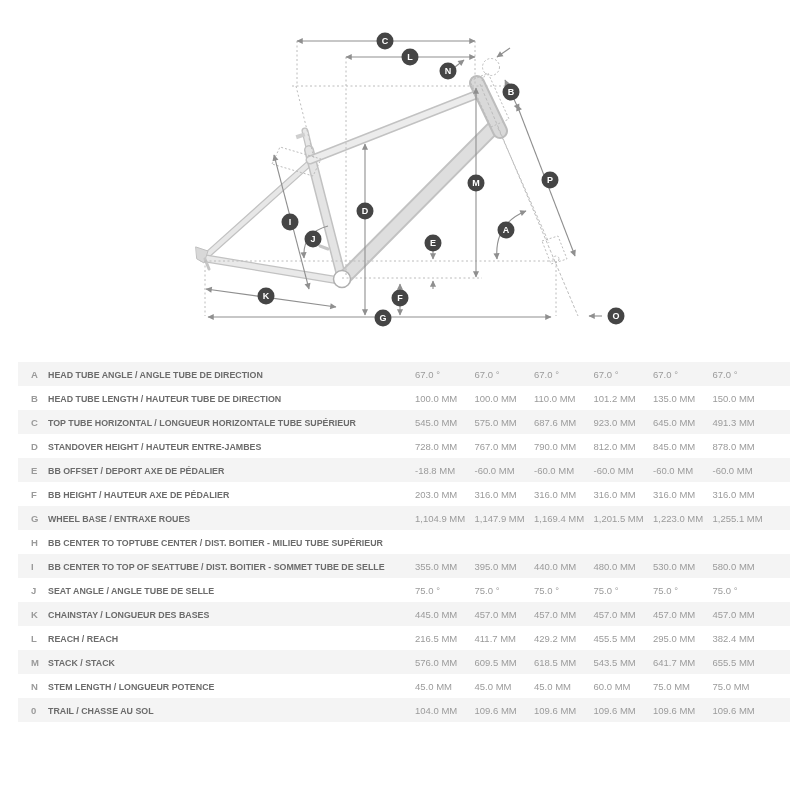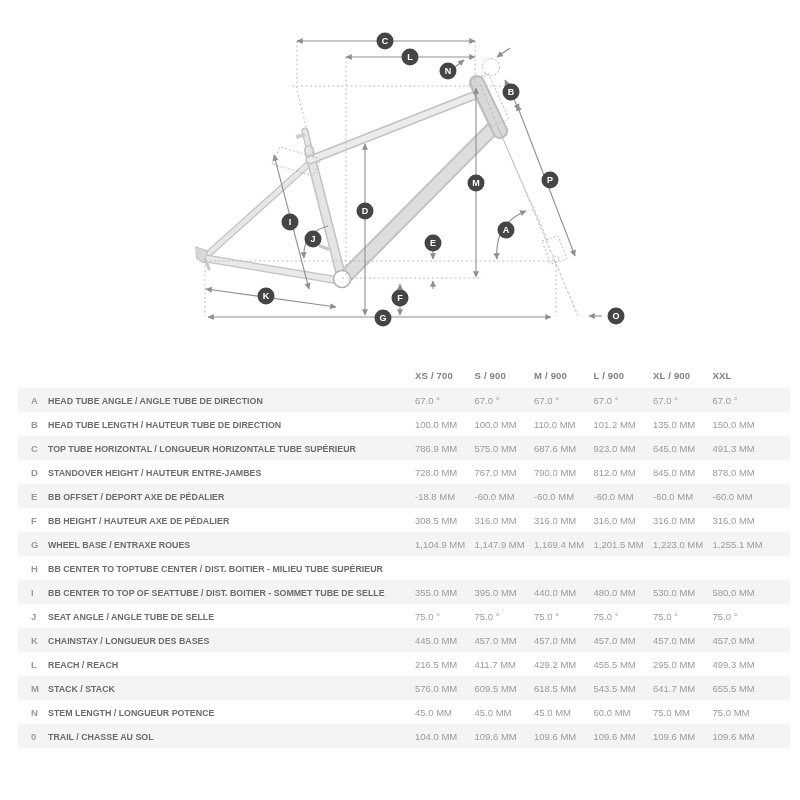--- a/index.html
+++ b/index.html
@@ -129,30 +129,20 @@
       <circle cx="400" cy="298" r="8.5" fill="#454545"></circle>
       <text x="400" y="301.2" class="mk">F</text>
       <circle cx="383" cy="318" r="8.5" fill="#454545"></circle>
       <text x="383" y="321.2" class="mk">G</text>
       <circle cx="616" cy="316" r="8.5" fill="#454545"></circle>
       <text x="616" y="319.2" class="mk">O</text>
     </g>
 </svg>
 
 <div class="table-wrap">
-  <div class="thead">
-    <span></span>
-    <span></span>
-    <span class="hcell">XS / 700</span>
-    <span class="hcell">S / 900</span>
-    <span class="hcell">M / 900</span>
-    <span class="hcell">L / 900</span>
-    <span class="hcell">XL / 900</span>
-    <span class="hcell">XXL</span>
-  </div>
   <div id="tbody">
       <div class="trow shaded">
         <span class="letter">A</span>
         <span class="label">HEAD TUBE ANGLE / ANGLE TUBE DE DIRECTION</span>
         <span class="val">67.0 °</span>
         <span class="val">67.0 °</span>
         <span class="val">67.0 °</span>
         <span class="val">67.0 °</span>
         <span class="val">67.0 °</span>
         <span class="val">67.0 °</span>
@@ -163,21 +153,21 @@
         <span class="val">100.0 MM</span>
         <span class="val">100.0 MM</span>
         <span class="val">110.0 MM</span>
         <span class="val">101.2 MM</span>
         <span class="val">135.0 MM</span>
         <span class="val">150.0 MM</span>
       </div>
       <div class="trow shaded">
         <span class="letter">C</span>
         <span class="label">TOP TUBE HORIZONTAL / LONGUEUR HORIZONTALE TUBE SUPÉRIEUR</span>
-        <span class="val">786.9 MM</span>
+        <span class="val">545.0 MM</span>
         <span class="val">575.0 MM</span>
         <span class="val">687.6 MM</span>
         <span class="val">923.0 MM</span>
         <span class="val">645.0 MM</span>
         <span class="val">491.3 MM</span>
       </div>
       <div class="trow">
         <span class="letter">D</span>
         <span class="label">STANDOVER HEIGHT / HAUTEUR ENTRE-JAMBES</span>
         <span class="val">728.0 MM</span>
@@ -193,21 +183,21 @@
         <span class="val">-18.8 MM</span>
         <span class="val">-60.0 MM</span>
         <span class="val">-60.0 MM</span>
         <span class="val">-60.0 MM</span>
         <span class="val">-60.0 MM</span>
         <span class="val">-60.0 MM</span>
       </div>
       <div class="trow">
         <span class="letter">F</span>
         <span class="label">BB HEIGHT / HAUTEUR AXE DE PÉDALIER</span>
-        <span class="val">308.5 MM</span>
+        <span class="val">203.0 MM</span>
         <span class="val">316.0 MM</span>
         <span class="val">316.0 MM</span>
         <span class="val">316.0 MM</span>
         <span class="val">316.0 MM</span>
         <span class="val">316.0 MM</span>
       </div>
       <div class="trow shaded">
         <span class="letter">G</span>
         <span class="label">WHEEL BASE / ENTRAXE ROUES</span>
         <span class="val">1,104.9 MM</span>
@@ -258,21 +248,21 @@
         <span class="val">457.0 MM</span>
       </div>
       <div class="trow">
         <span class="letter">L</span>
         <span class="label">REACH / REACH</span>
         <span class="val">216.5 MM</span>
         <span class="val">411.7 MM</span>
         <span class="val">429.2 MM</span>
         <span class="val">455.5 MM</span>
         <span class="val">295.0 MM</span>
-        <span class="val">499.3 MM</span>
+        <span class="val">382.4 MM</span>
       </div>
       <div class="trow shaded">
         <span class="letter">M</span>
         <span class="label">STACK / STACK</span>
         <span class="val">576.0 MM</span>
         <span class="val">609.5 MM</span>
         <span class="val">618.5 MM</span>
         <span class="val">543.5 MM</span>
         <span class="val">641.7 MM</span>
         <span class="val">655.5 MM</span>

